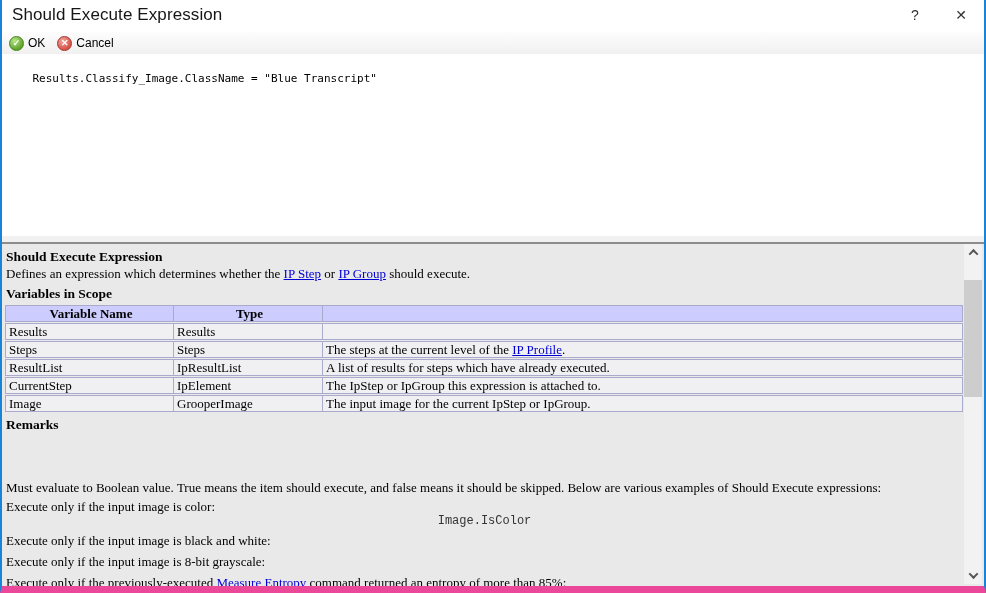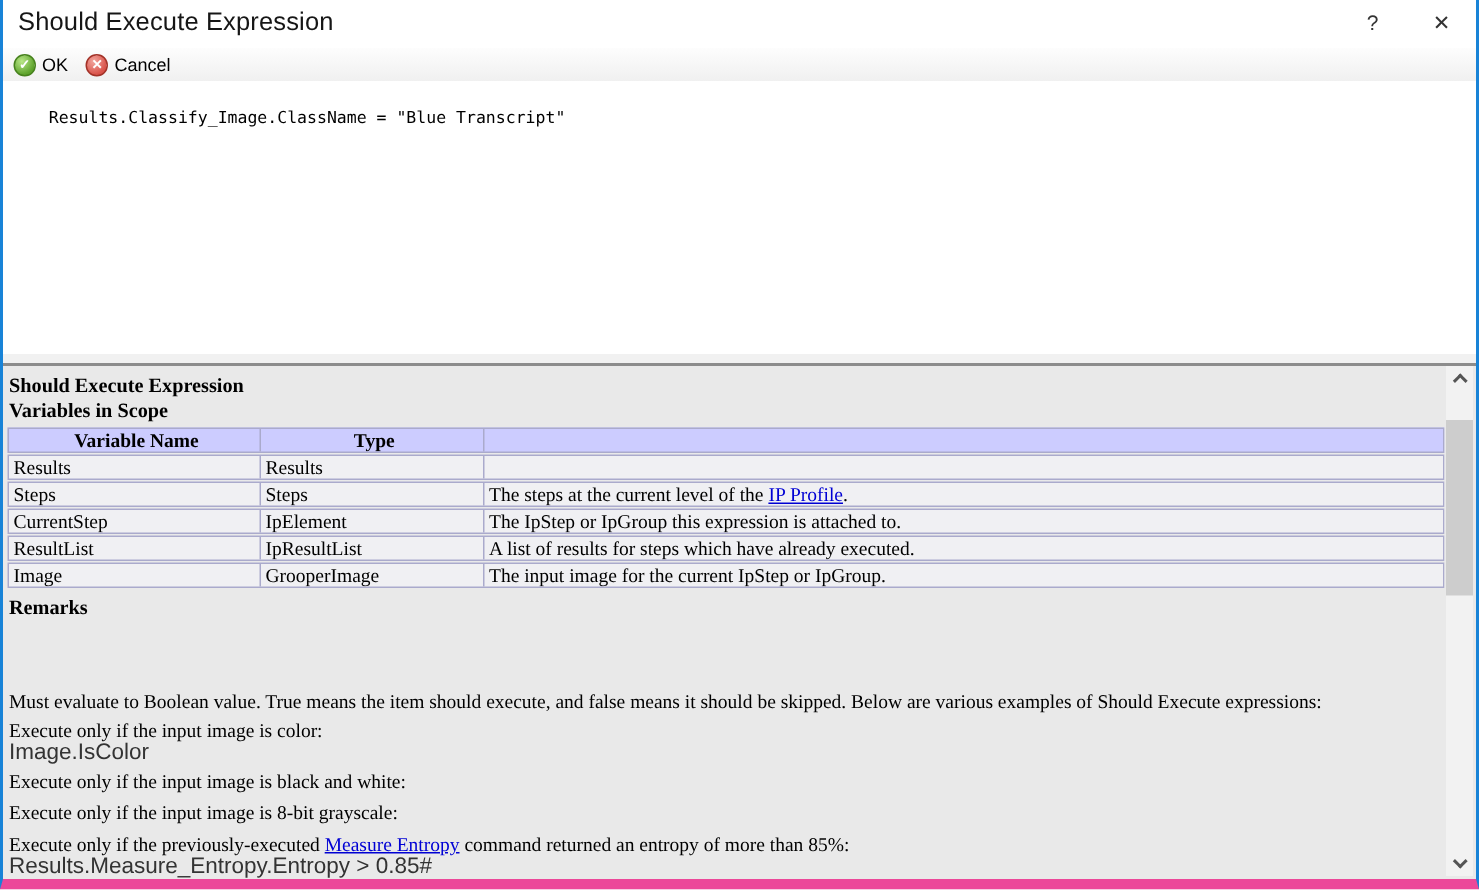--- a/index.html
+++ b/index.html
@@ -53,21 +53,21 @@
   .vrow { display:flex; border:1px solid #aaaacc; background:#f0f0f3; height:17px; margin-bottom:1px; align-items:center; }
   .vrow.head { background:#ccccff; font-weight:bold; }
   .vcell { line-height:15px; padding-left:3px; overflow:hidden; white-space:nowrap; }
   .c1 { width:168px; border-right:1px solid #aaaacc; align-self:stretch; display:flex; align-items:center; }
   .c2 { width:149px; border-right:1px solid #aaaacc; align-self:stretch; display:flex; align-items:center; }
   .c3 { flex:1; }
   .vrow.head .vcell { justify-content:center; text-align:left; display:flex; align-items:center; }
 
   .example { margin-bottom:4px; }
   .ex-label { line-height:17px; white-space:nowrap; }
-  .ex-code  { font-family:Liberation Sans, sans-serif; font-size:15px; color:#333; line-height:13px; white-space:nowrap; }
+  .ex-code  { font-family:Liberation Mono, monospace; font-size:12px; color:#333; line-height:13px; white-space:nowrap;text-align:center; }
   .remarks-p { line-height:17px; margin-bottom:2px; white-space:nowrap;margin-top:46px; }
 
   
   .scrollbar { position:absolute; top:244px; right:2px; bottom:2px; width:18px; background:#f2f2f2; }
   .sb-btn { position:absolute; left:0; width:18px; height:17px; display:flex; align-items:center; justify-content:center; }
   .sb-up { top:0; } .sb-down { bottom:0; }
   .chev { width:7px; height:7px; border-top:2px solid #555; border-right:2px solid #555; }
   .chev.up { transform:rotate(-45deg) translate(-1px,1px); }
   .chev.down { transform:rotate(135deg) translate(-1px,1px); }
   .sb-thumb { position:absolute; left:0; width:18px; top:36px; height:117px; background:#cdcdcd; }
@@ -103,20 +103,21 @@
   </div>
 
   <div class="strip"></div>
   <div class="divline"></div>
 
   <div class="help">
     <div class="help-content">
 
       <div class="doc-h">Should Execute Expression</div>
 
+      <div class="doc-p">Defines an expression which determines whether the <span class="doc-link">IP Step</span> or <span class="doc-link">IP Group</span> should execute.</div>
 
       <div class="doc-h">Variables in Scope</div>
 
       <div class="vtable">
         <div class="vrow head">
           <div class="vcell c1">Variable Name</div>
           <div class="vcell c2">Type</div>
         </div>
         <div id="vrows">
   <div class="vrow">
@@ -124,29 +125,29 @@
     <div class="vcell c2">Results</div>
   </div>
 
   <div class="vrow">
     <div class="vcell c1">Steps</div>
     <div class="vcell c2">Steps</div>
     <div class="vcell c3">The steps at the current level of the <span class="doc-link">IP Profile</span>.</div>
   </div>
 
   <div class="vrow">
+    <div class="vcell c1">ResultList</div>
+    <div class="vcell c2">IpResultList</div>
+    <div class="vcell c3">A list of results for steps which have already executed.</div>
+  </div>
+
+  <div class="vrow">
     <div class="vcell c1">CurrentStep</div>
     <div class="vcell c2">IpElement</div>
     <div class="vcell c3">The IpStep or IpGroup this expression is attached to.</div>
-  </div>
-
-  <div class="vrow">
-    <div class="vcell c1">ResultList</div>
-    <div class="vcell c2">IpResultList</div>
-    <div class="vcell c3">A list of results for steps which have already executed.</div>
   </div>
 
   <div class="vrow">
     <div class="vcell c1">Image</div>
     <div class="vcell c2">GrooperImage</div>
     <div class="vcell c3">The input image for the current IpStep or IpGroup.</div>
   </div>
 </div>
       </div>
 

